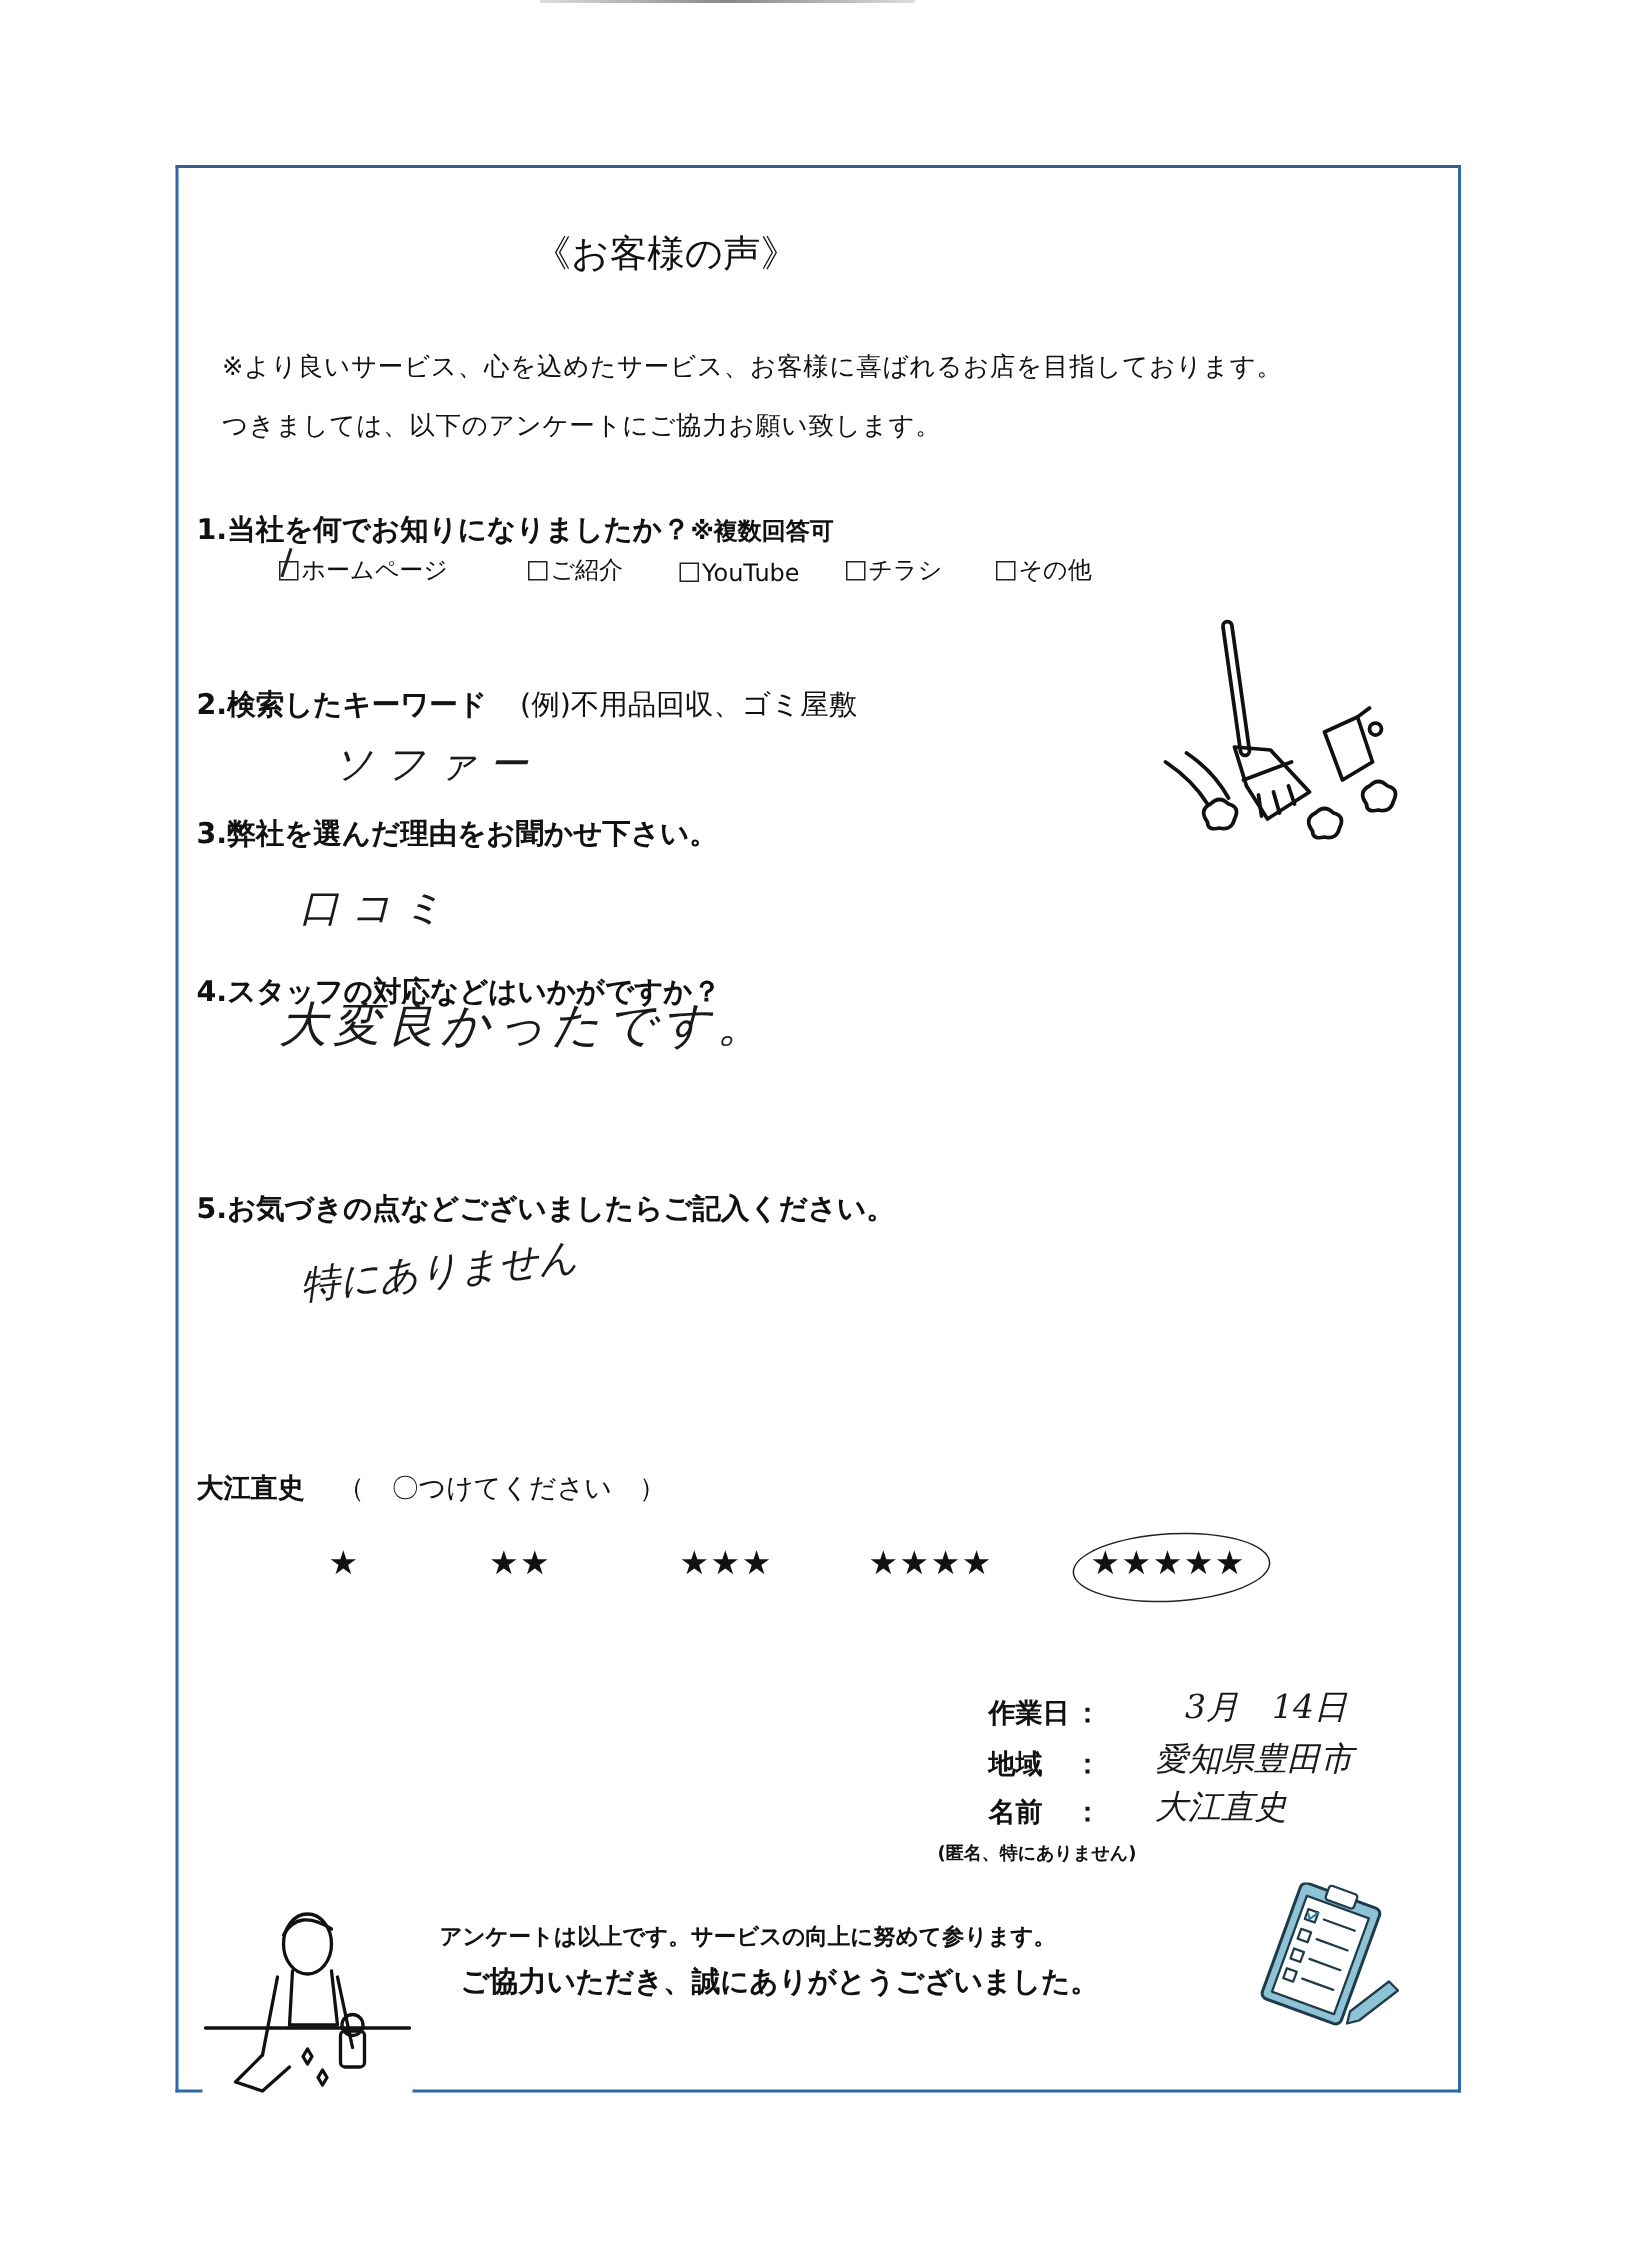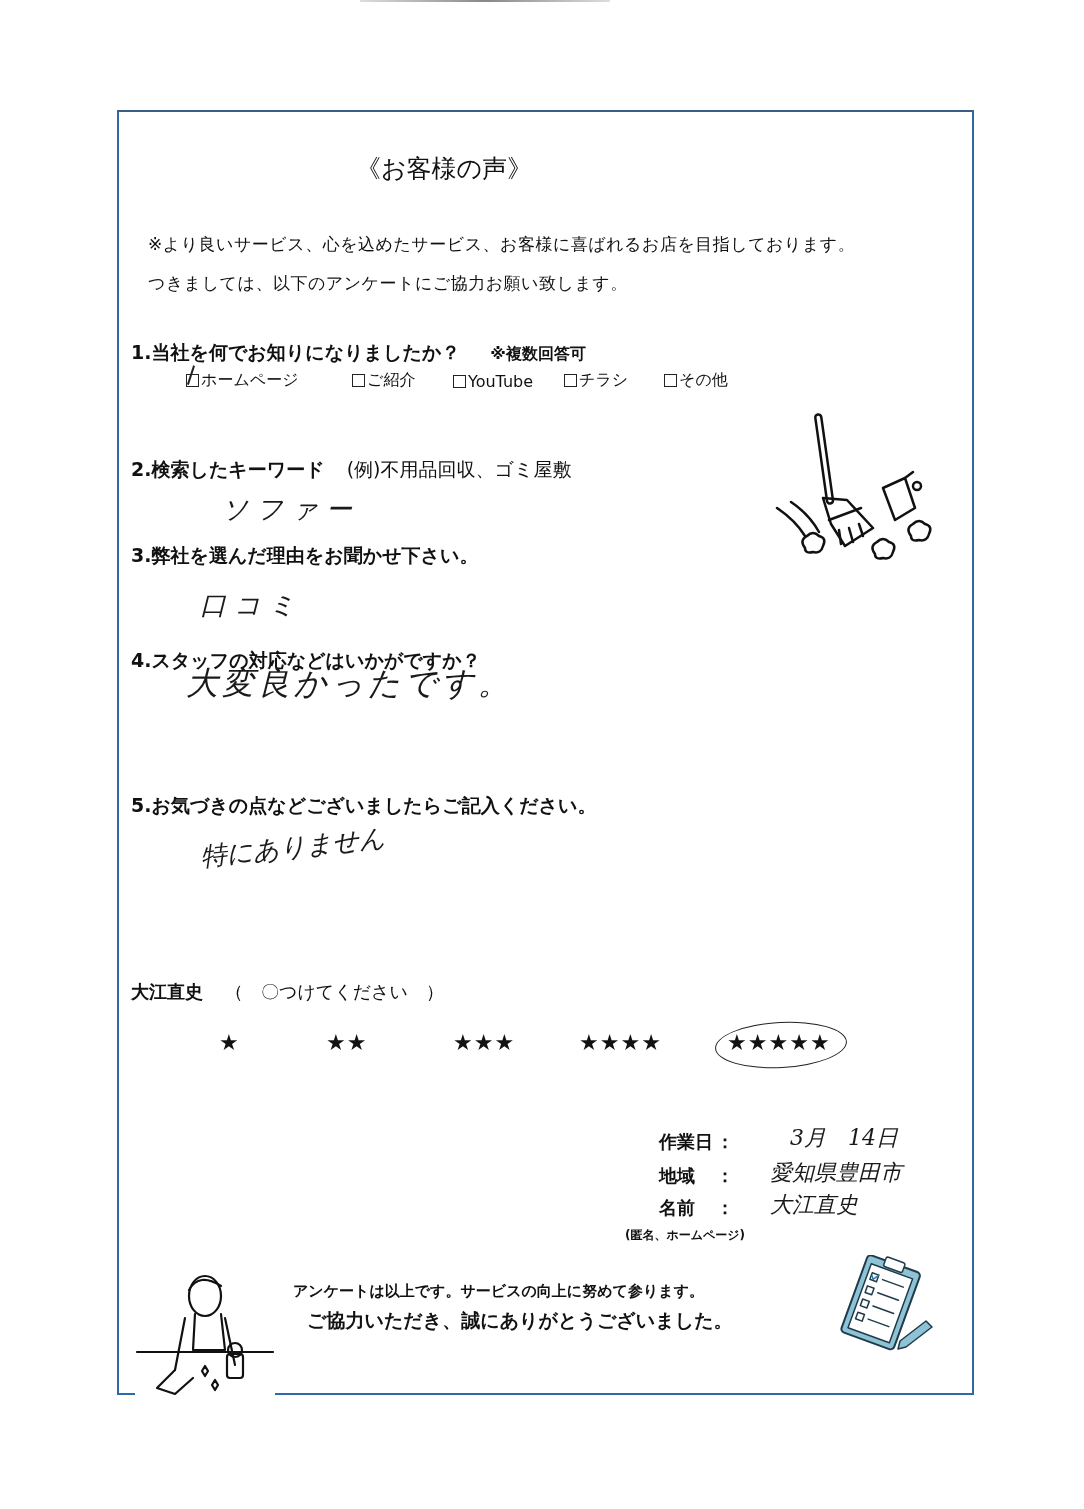--- a/index.html
+++ b/index.html
@@ -20,21 +20,21 @@
     .frame-bottom-left {
       position: absolute; left: 117px; top: 1393px; width: 18px; height: 2px; background: #2f6aa8;
     }
     .frame-bottom-right {
       position: absolute; left: 275px; top: 1393px; width: 699px; height: 2px; background: #2f6aa8;
     }
     .abs { position: absolute; white-space: nowrap; }
     .title { left: 0; width: 888px; top: 152px; text-align: center; font-size: 25px; }
     .intro { left: 148px; font-size: 17px; letter-spacing: 0.5px; }
     .q { left: 131px; font-size: 19px; font-weight: bold; }
-    .q .note { font-size: 16px; margin-left: 30px; }
+    .q .note { font-size: 16px; }
     .q .example { font-weight: normal; margin-left: 22px; }
     .opts { left: 186px; top: 370px; font-size: 16px; display: flex; align-items: flex-end; }
     .opt { display: inline-flex; align-items: center; }
     .box {
       display: inline-block; width: 11px; height: 11px; border: 1.3px solid #222; margin-right: 2px; position: relative;
     }
     .box.checked::after {
       content: ""; position: absolute; left: 3px; top: -10px; width: 1.5px; height: 20px;
       background: #222; transform: rotate(18deg);
     }
@@ -129,21 +129,21 @@
 <div class="abs info-value hand" style="top:1123px;left:790px">3月　14日</div>
 
 <div class="abs info-label" style="top:1164px">地域</div>
 <div class="abs info-colon" style="top:1164px">：</div>
 <div class="abs info-value hand" style="top:1158px">愛知県豊田市</div>
 
 <div class="abs info-label" style="top:1196px">名前</div>
 <div class="abs info-colon" style="top:1196px">：</div>
 <div class="abs info-value hand" style="top:1190px">大江直史</div>
 
-<div class="abs small-note">(匿名、ホームページ)</div>
+<div class="abs small-note">(匿名、特にありません)</div>
 
 <div class="abs closing1">アンケートは以上です。サービスの向上に努めて参ります。</div>
 <div class="abs closing2">ご協力いただき、誠にありがとうございました。</div>
 
 <svg class="abs" style="left:765px;top:408px" width="175" height="160" viewBox="0 0 175 160" fill="none" stroke="#111" stroke-width="2.5" stroke-linecap="round" stroke-linejoin="round">
   <rect x="56" y="6" width="6" height="90" rx="3" transform="rotate(-8 59 50)"></rect>
   <path d="M58 90 L82 92 L108 120 L80 138 L66 116 Z"></path>
   <path d="M64 112 L96 100"></path>
   <path d="M74 122 L76 136 M84 120 L88 134 M94 116 L98 128"></path>
   <path d="M12 100 Q30 112 40 128"></path>

